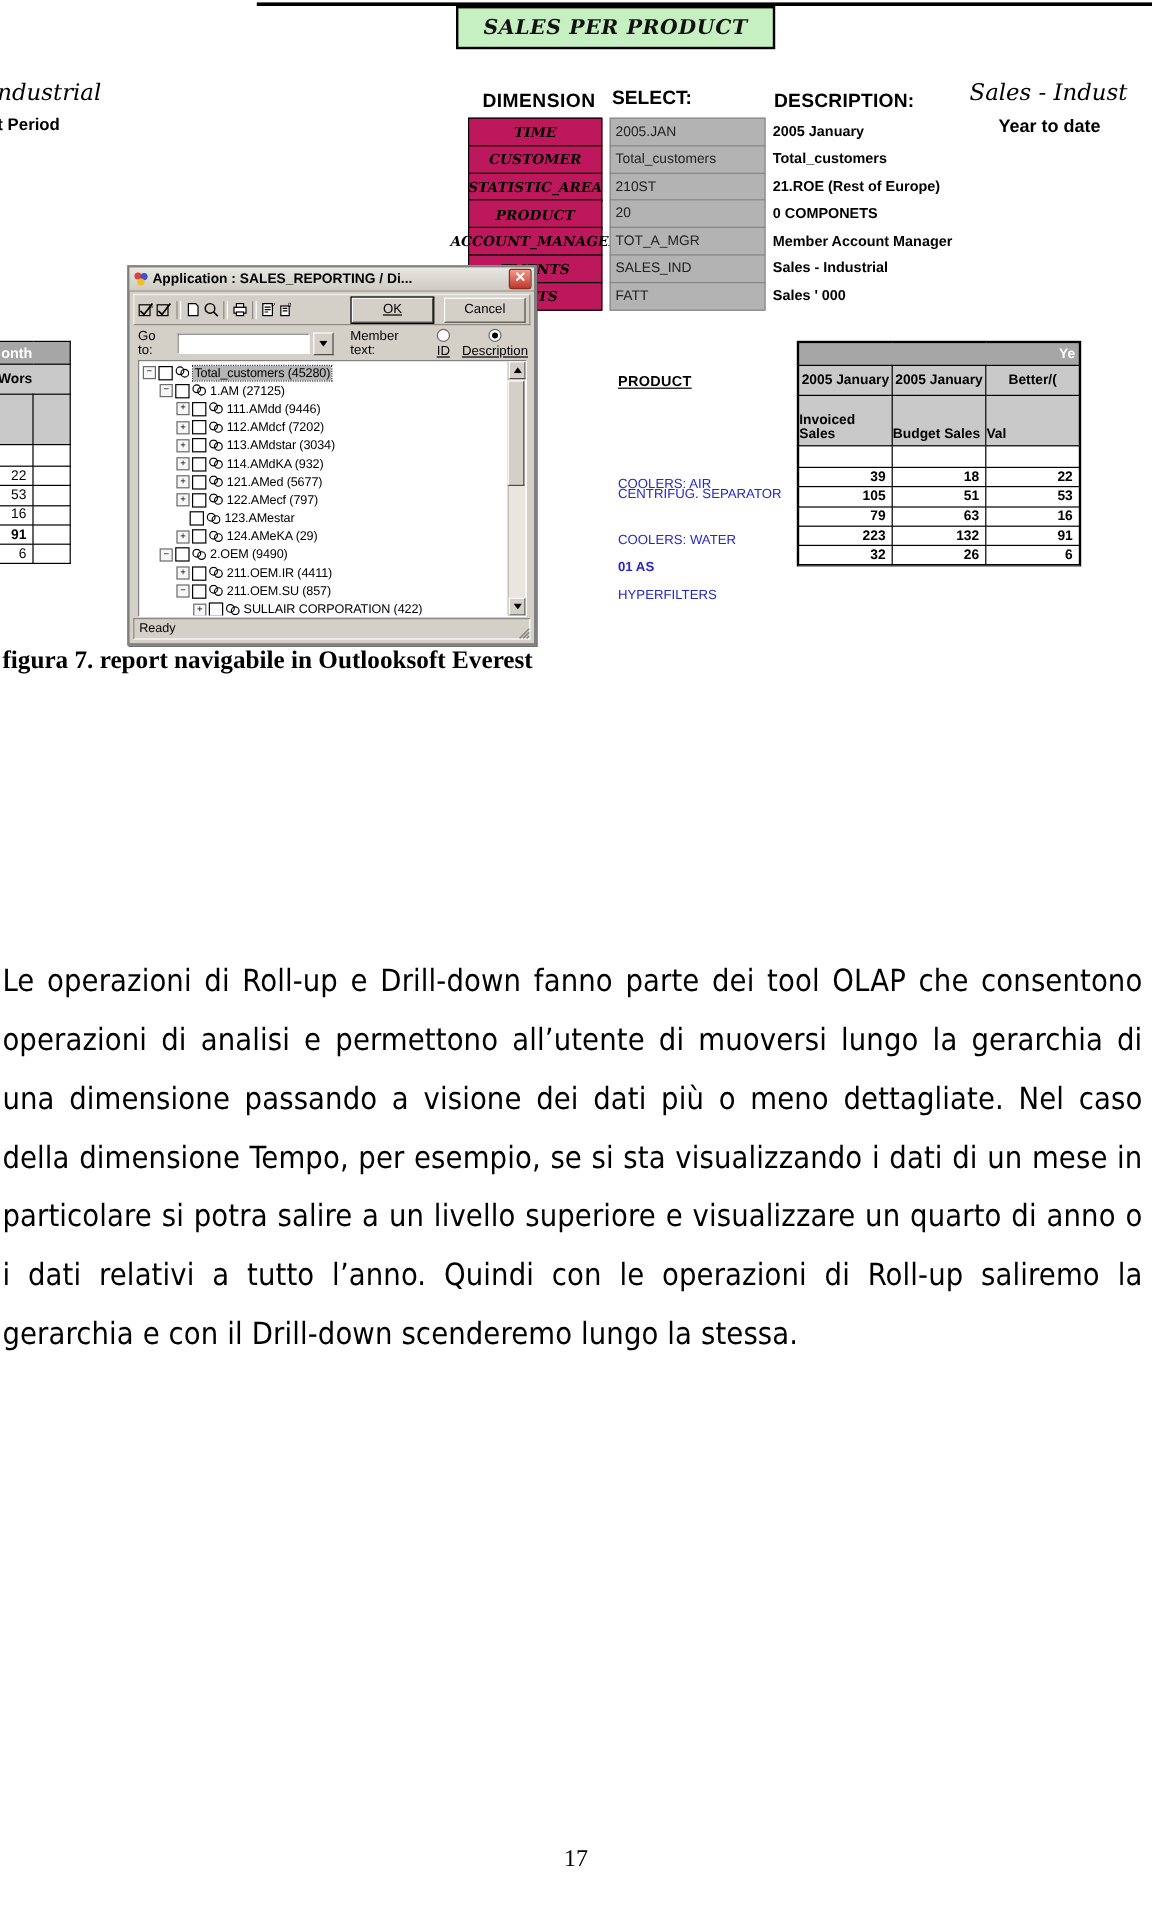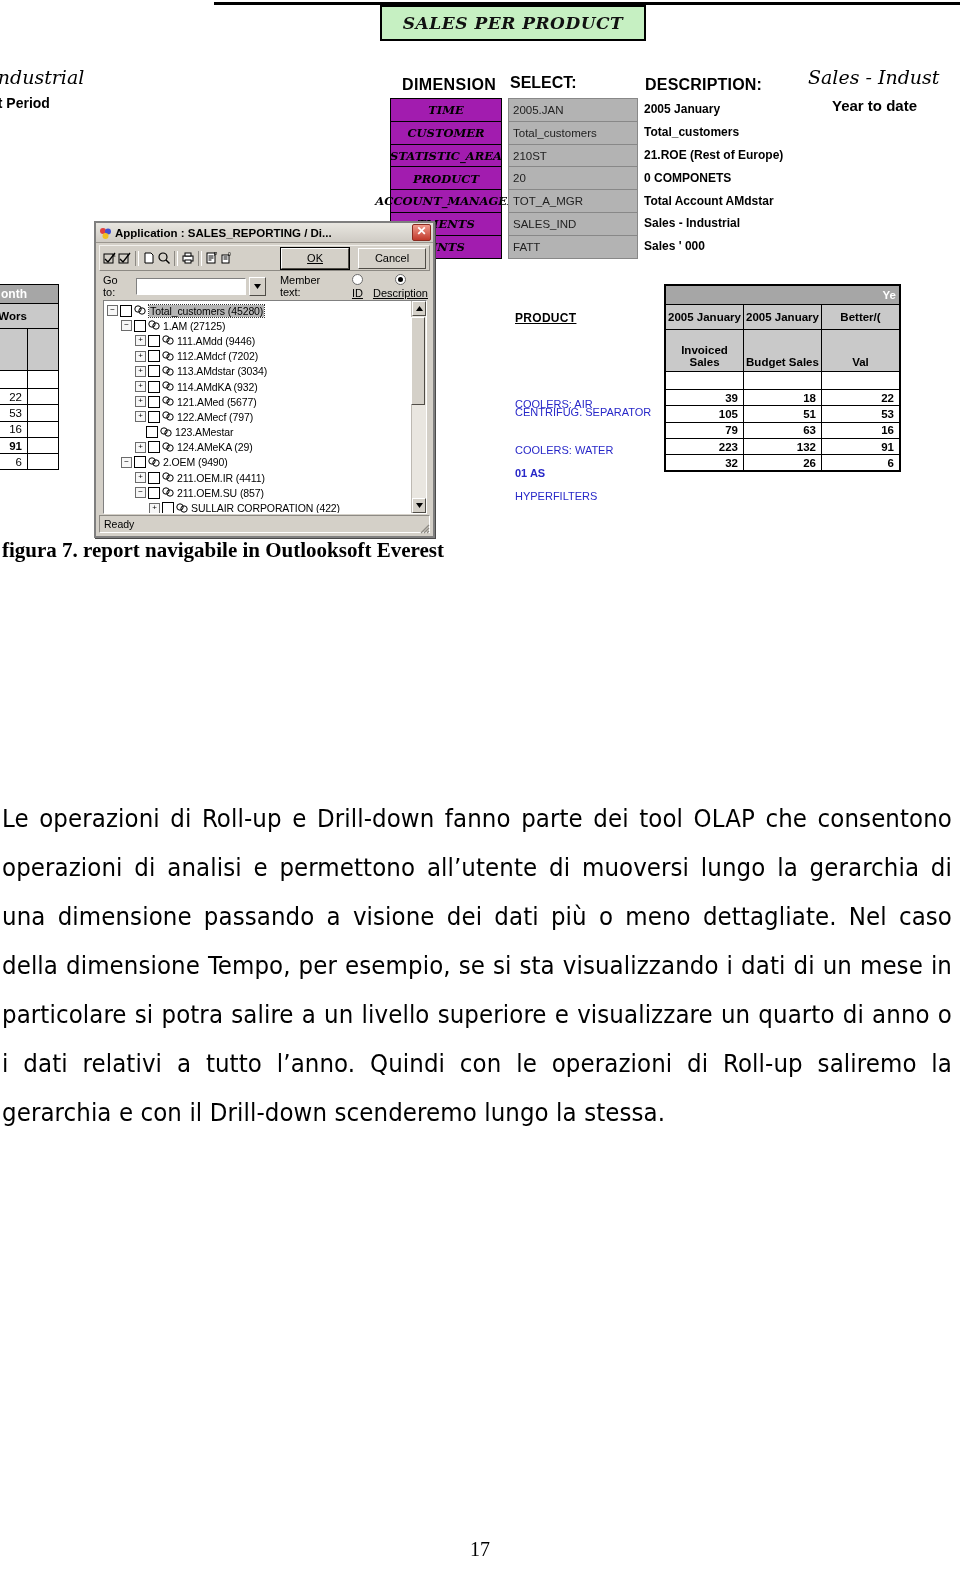--- a/index.html
+++ b/index.html
@@ -130,21 +130,21 @@
     box-sizing: border-box;
     margin-bottom: -1.5px;
     display: flex;
     align-items: center;
     justify-content: center;
     font-family: "DejaVu Serif", serif;
     font-style: italic;
     font-weight: bold;
     font-size: 11.5px;
     color: #000;
-    background: #a21caf;
+    background: #be185d;
     white-space: nowrap;
   }
   #selector .cell-sel {
     width: 130px;
     margin-left: 6px;
     border: 1.2px solid #888;
     box-sizing: border-box;
     margin-bottom: -1.2px;
     background: #b3b3b3;
     display: flex;
@@ -192,21 +192,20 @@
   }
   .hd-mid {
     background: #c9c9c9 !important;
     height: 24px;
     text-align: center;
     font-size: 11.5px;
   }
   .hd-sub {
     background: #c9c9c9 !important;
     height: 38px;
-    text-align: center;
     vertical-align: bottom;
     padding-bottom: 3px !important;
     font-size: 11.5px;
   }
   .val-cell {
     width: 72px;
     height: 15.3px;
     text-align: right;
     padding-right: 5px !important;
     font-weight: normal;
@@ -247,21 +246,21 @@
     padding: 0;
     font-size: 11.5px;
     font-weight: bold;
     color: #000;
     background: #fff;
   }
 
   
   #dialog {
     position: absolute;
-    left: 94px;
+    left: 106px;
     top: 221px;
     width: 341px;
     height: 317px;
     background: #d4d0c8;
     border: 2px solid #7f7f7f;
     box-sizing: border-box;
     box-shadow: 1px 1px 0 #4a4a4a;
   }
   #dlg-titlebar {
     height: 19px;
@@ -564,21 +563,21 @@
         <div class="cell-desc">21.ROE (Rest of Europe)</div>
       </div>
       <div class="srow">
         <div class="cell-dim">PRODUCT</div>
         <div class="cell-sel">20</div>
         <div class="cell-desc">0 COMPONETS</div>
       </div>
       <div class="srow">
         <div class="cell-dim">ACCOUNT_MANAGER</div>
         <div class="cell-sel">TOT_A_MGR</div>
-        <div class="cell-desc">Total Account AMdstar</div>
+        <div class="cell-desc">Member Account Manager</div>
       </div>
       <div class="srow">
         <div class="cell-dim">TMENTS</div>
         <div class="cell-sel">SALES_IND</div>
         <div class="cell-desc">Sales - Industrial</div>
       </div>
       <div class="srow">
         <div class="cell-dim">UNTS</div>
         <div class="cell-sel">FATT</div>
         <div class="cell-desc">Sales ' 000</div>

